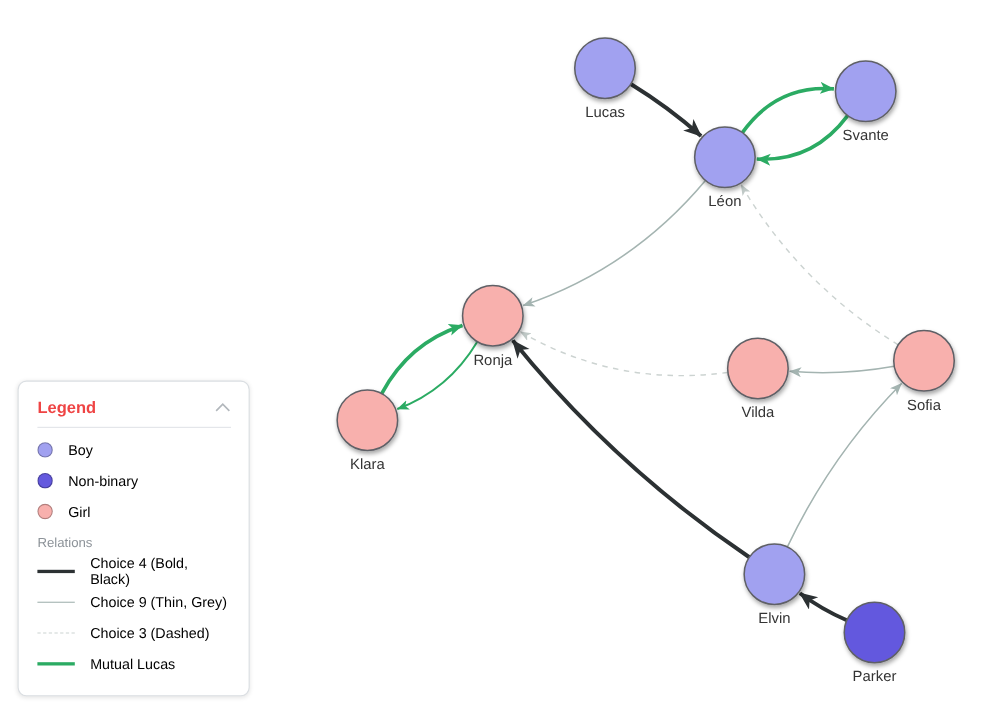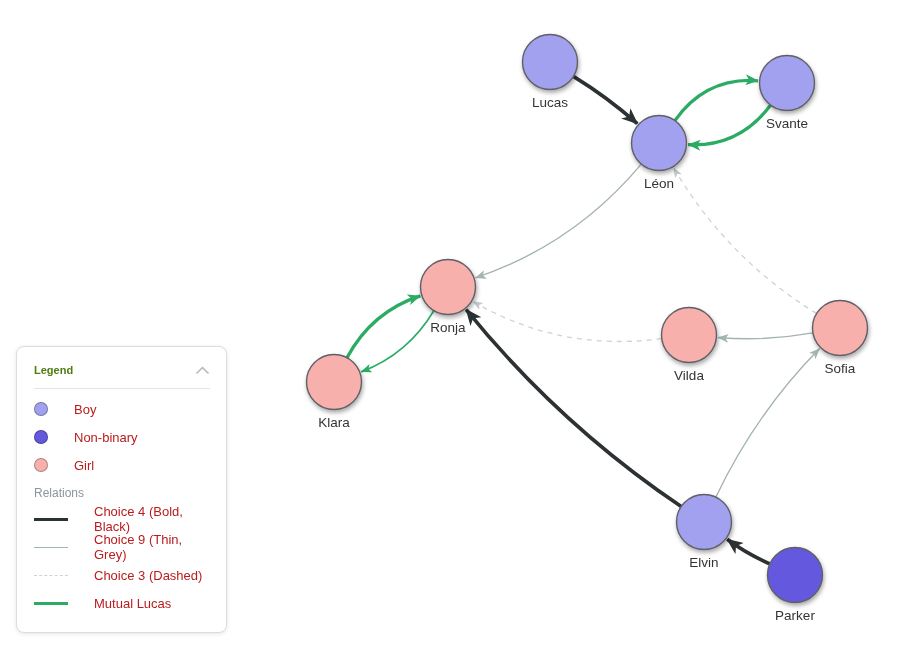--- a/index.html
+++ b/index.html
@@ -31,25 +31,25 @@
 
   
   .legend {
     position:absolute; left:16px; top:346px; width:211px; height:287px;
     box-sizing:border-box; background:#ffffff;
     border:1px solid #dadee2; border-radius:8px;
     box-shadow:0 1px 4px rgba(0,0,0,0.10);
     padding:13px 16px 10px 17px;
   }
   .legend-header { display:flex; align-items:center; justify-content:space-between; height:20px; cursor:pointer; }
-  .legend-title { font-size:11px; font-weight:bold; color:#4d7c0f; }
+  .legend-title { font-size:15px; font-weight:bold; color:#ef4444; }
   .legend-collapse { display:flex; align-items:center; }
   .legend-divider { border-top:1px solid #e1e4e8; margin:8px 0 6px 0; }
   .legend-item { display:flex; align-items:center; height:28px; }
-  .legend-item-label { font-size:13px; color:#b91c1c; margin-left:26px; }
+  .legend-item-label { font-size:13px; color:#000000; margin-left:14px; }
   .swatch {
     width:14px; height:14px; border-radius:50%;
     border:1px solid rgba(0,0,0,0.28); box-sizing:border-box; flex:0 0 auto;
   }
   .swatch-boy { background:var(--c-boy); }
   .swatch-girl { background:var(--c-girl); }
   .swatch-nonbinary { background:var(--c-nonbinary); }
   .legend-subheading { font-size:12px; color:#8d9399; height:25px; display:flex; align-items:center; margin-top:1px; }
   .line-swatch { width:34px; flex:0 0 auto; }
   .line-choice1 { border-top:3px solid var(--c-choice1); }

